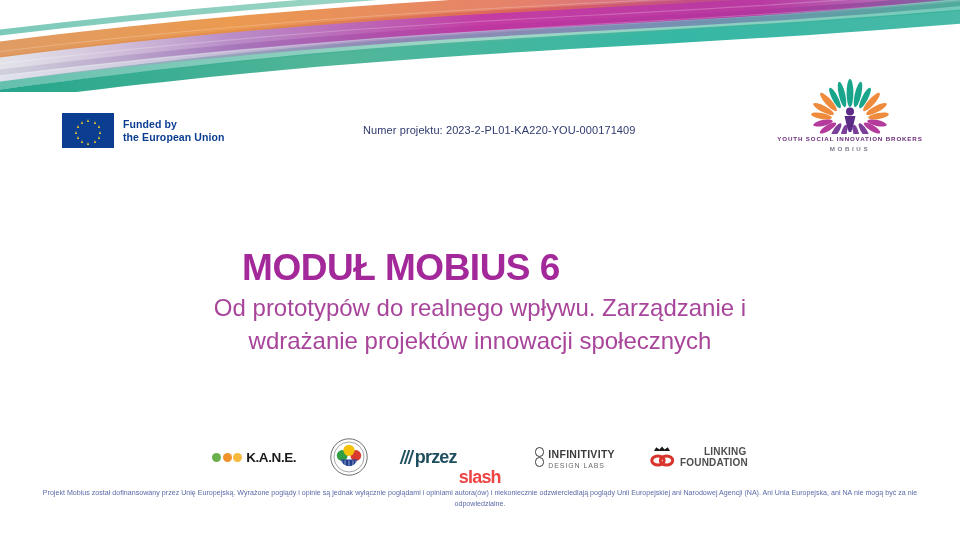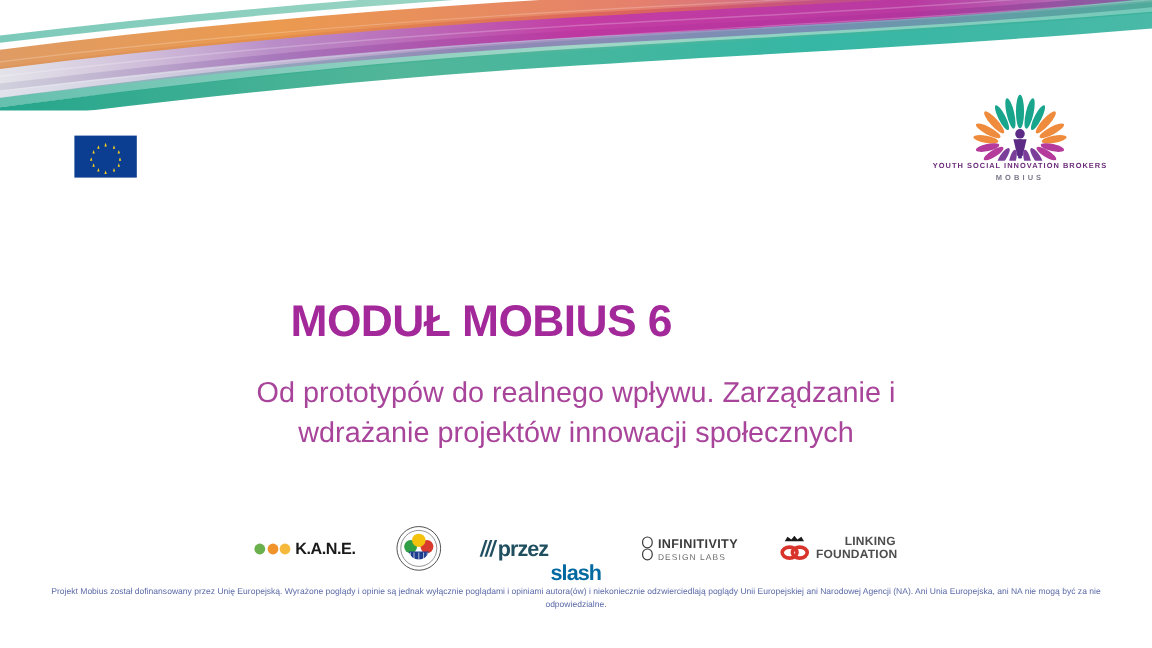--- a/index.html
+++ b/index.html
@@ -126,21 +126,20 @@
   
   #subtitle {
     position: absolute;
     left: 180px;
     top: 291px;
     width: 600px;
     text-align: center;
     font-size: 24px;
     color: #a8459b;
     line-height: 33px;
-    margin-top: 20px;
   }
 
   
   #partners {
     position: absolute;
     left: 0;
     top: 434px;
     width: 960px;
     height: 46px;
     display: flex;
@@ -178,21 +177,21 @@
     width: 2.2px; height: 14px;
     background: #1f4e5f;
     transform: skewX(-18deg);
   }
   #logo-backslash .bs-text {
     font-size: 18px;
     font-weight: bold;
     letter-spacing: -0.8px;
   }
   #logo-backslash .bs-back { color: #1f4e5f; }
-  #logo-backslash .bs-slash { color: #0369a1; margin-top: 40px; }
+  #logo-backslash .bs-slash { color: #ef4444; margin-top: 40px; }
 
   
   #logo-infinitivity { gap: 4px; }
   #logo-infinitivity .inf-mark {
     display: flex; flex-direction: column; gap: 0.5px;
   }
   #logo-infinitivity .ring {
     width: 7.5px; height: 7.5px;
     border: 1.3px solid #3b3b3b;
     border-radius: 50%;
@@ -301,22 +300,27 @@
       <span class="star" style="left:37.2px; top:18px;"></span>
       <span class="star" style="left:35.6px; top:23.4px;"></span>
       <span class="star" style="left:31.5px; top:27.3px;"></span>
       <span class="star" style="left:25.2px; top:28.6px;"></span>
       <span class="star" style="left:18.9px; top:27.3px;"></span>
       <span class="star" style="left:14.7px; top:23.4px;"></span>
       <span class="star" style="left:13.2px; top:18px;"></span>
       <span class="star" style="left:14.7px; top:12.2px;"></span>
       <span class="star" style="left:18.9px; top:7.6px;"></span>
     </div>
+    <div id="eu-text">
+      <div>Funded by</div>
+      <div>the European Union</div>
+    </div>
   </div>
 
+  <div id="project-number">Numer projektu: 2023-2-PL01-KA220-YOU-000171409</div>
 
   <div id="mobius-logo">
     <svg id="mobius-mark" viewBox="0 0 176 58" xmlns="http://www.w3.org/2000/svg">
       <g transform="translate(88,34)">
 
         <g fill="#18a58c">
           <ellipse cx="0" cy="-17" rx="3.4" ry="14"></ellipse>
           <ellipse cx="-8" cy="-15.5" rx="3.2" ry="13" transform="rotate(-13 -8 -15.5)"></ellipse>
           <ellipse cx="8" cy="-15.5" rx="3.2" ry="13" transform="rotate(13 8 -15.5)"></ellipse>
           <ellipse cx="-15" cy="-12" rx="3" ry="11.5" transform="rotate(-27 -15 -12)"></ellipse>

